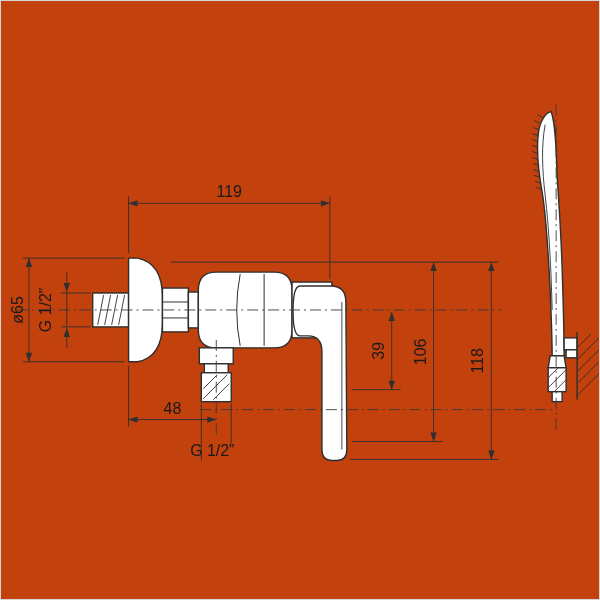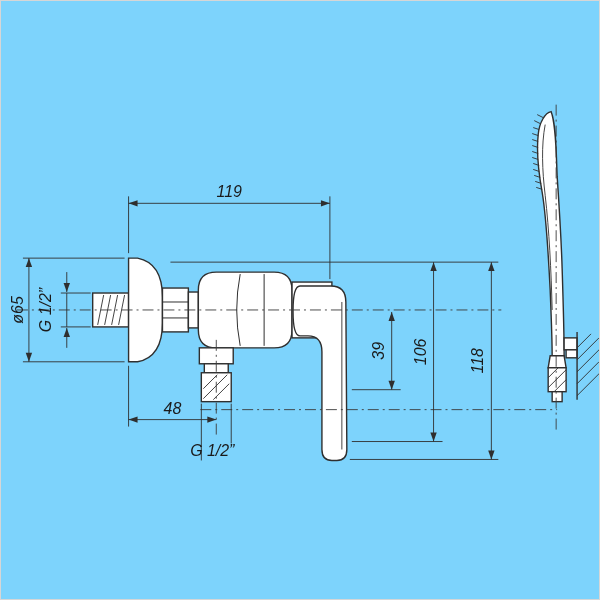--- a/index.html
+++ b/index.html
@@ -6,23 +6,22 @@
     margin: 0;
     padding: 0;
     background: #ffffff;
     font-family: "Liberation Sans", sans-serif;
   }
   .canvas {
     position: relative;
     width: 598px;
     height: 598px;
     border: 1px solid #d6d6d6;
-    background: #7dd3fc;
+    background: #c2410c;
     overflow: hidden;
-    font-style: italic;
   }
   svg { display: block; }
   .outline  { fill: #ffffff; stroke: #2f2f2f; stroke-width: 1.4; }
   .thin     { fill: none;    stroke: #2f2f2f; stroke-width: 0.9; }
   .inner    { fill: none;    stroke: #2f2f2f; stroke-width: 1;   }
   .center   { fill: none;    stroke: #3a3a3a; stroke-width: 0.9; stroke-dasharray: 11 4 2 4; }
   .dimline  { fill: none;    stroke: #2f2f2f; stroke-width: 0.9; }
   .dimtext  { fill: #1a1a1a; font-size: 16px; font-family: "Liberation Sans", sans-serif; }
 </style>
 </head>

